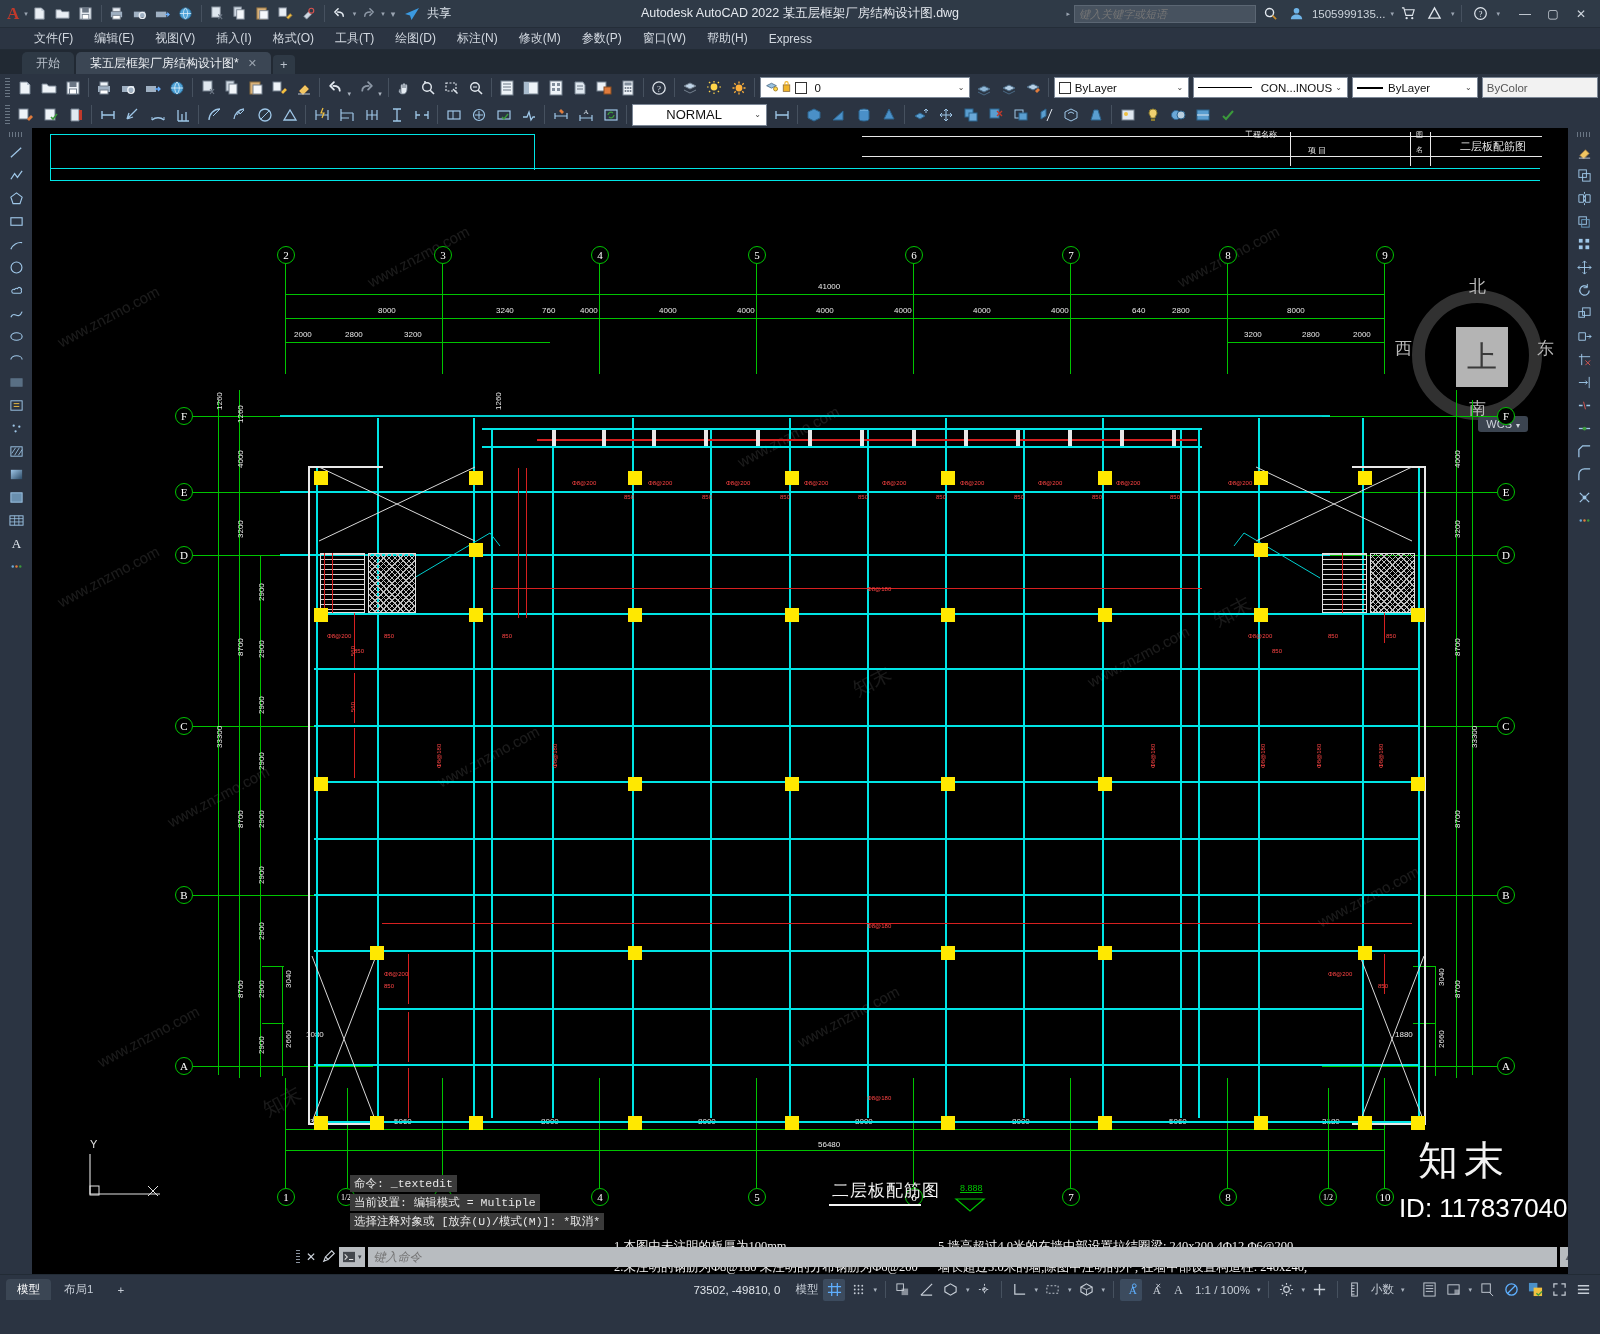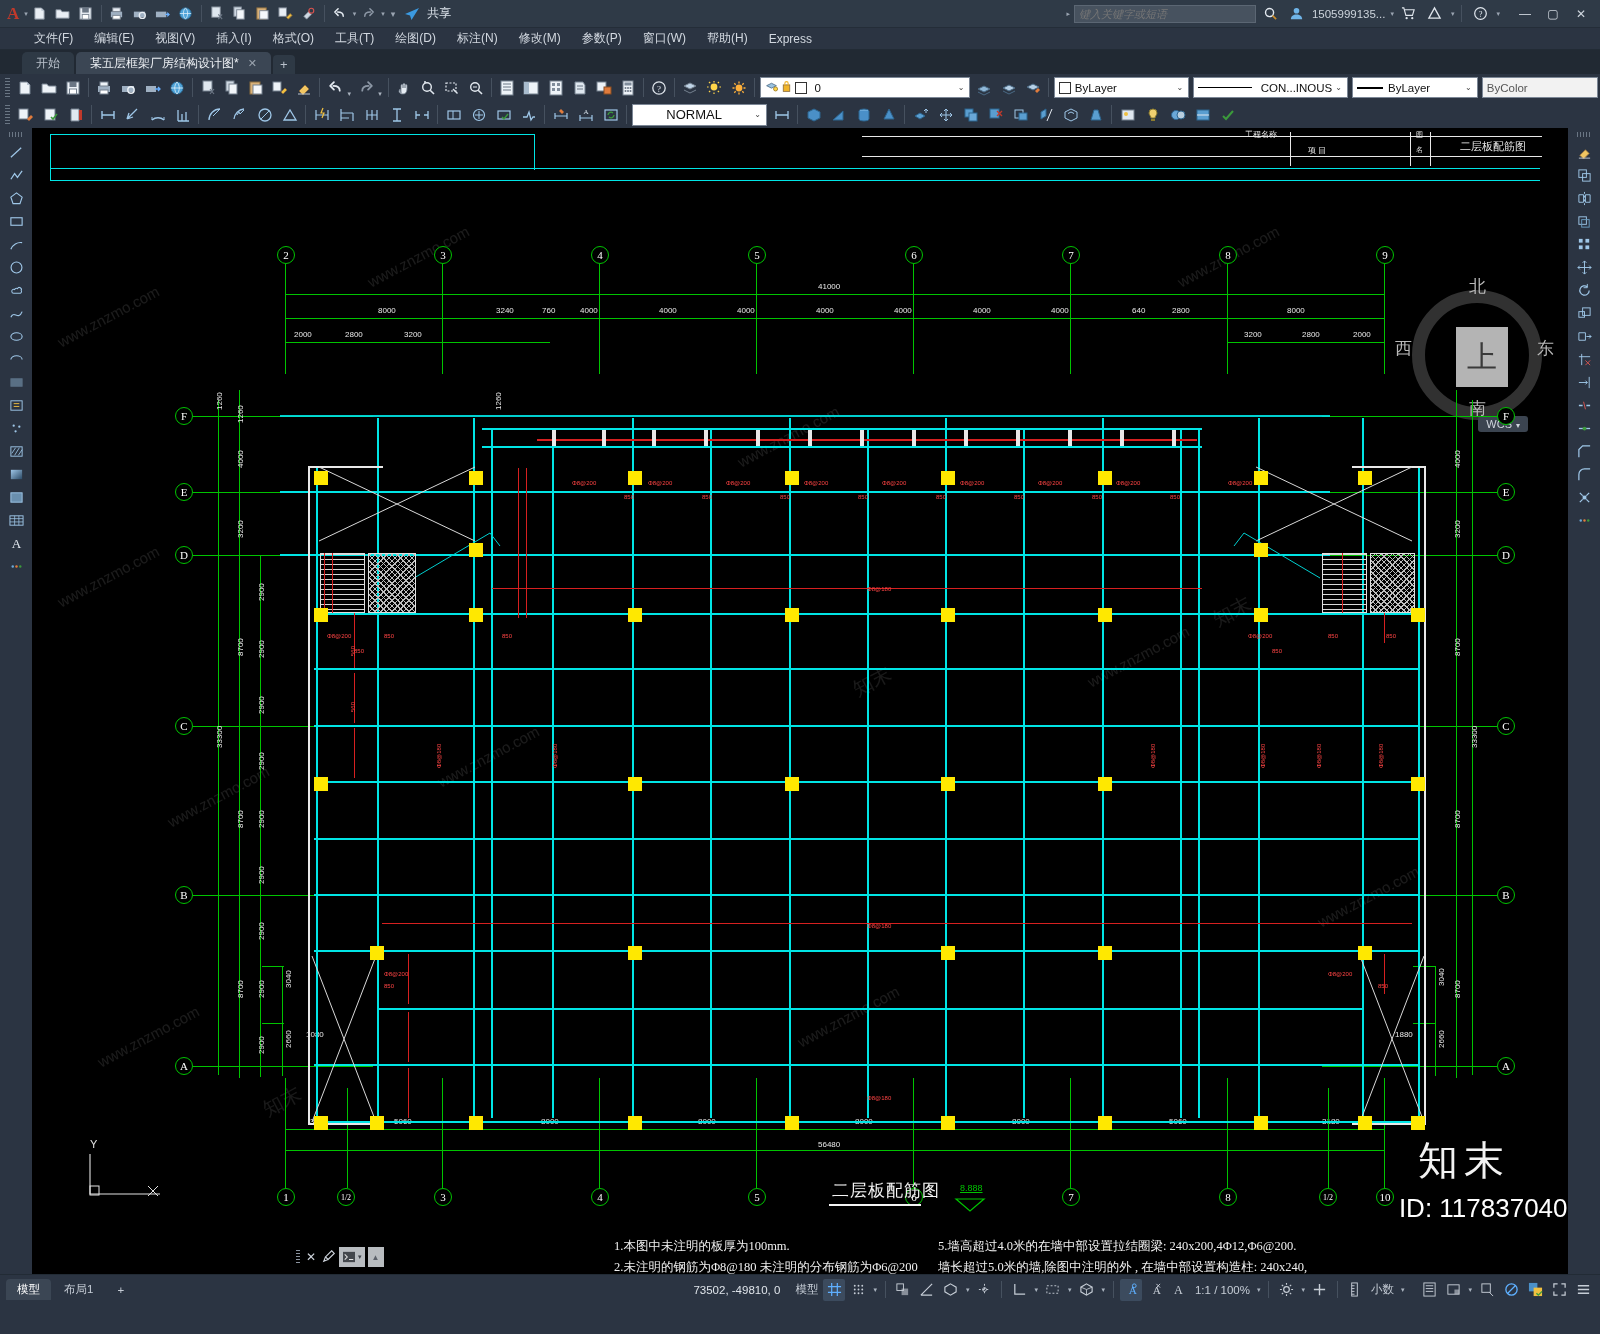--- a/index.html
+++ b/index.html
@@ -281,20 +281,21 @@
     <span class="tiny-caret">▾</span>
     <span class="tiny-caret" style="font-size:9px;margin:0 5px;">▾</span>
     <span class="qicon">
         <svg width="16" height="16" viewBox="0 0 16 16">
           <path d="M15 2L1 8l5 1.5L15 2zM6 9.5L7.5 14l2-3.2L15 2z" fill="#3b9ae1"></path>
         </svg>
       </span>
     <span style="font-size:12px;color:#dbe2ea;margin-left:3px;">共享</span>
   </div>
 
+  <div id="apptitle">Autodesk AutoCAD 2022    某五层框架厂房结构设计图.dwg</div>
 
   <div class="tr-zone">
     <span class="tiny-caret">▸</span>
     <div id="searchbox">
       <input placeholder="键入关键字或短语" style="">
     </div>
     <span class="qicon">
         <svg width="15" height="15" viewBox="0 0 16 16">
           <circle cx="7" cy="7" r="4.3" fill="none" stroke="#e2e8ef" stroke-width="1.5"></circle>
           <path d="M10.2 10.2L14 14" stroke="#c98b2a" stroke-width="1.8"></path>
@@ -1358,35 +1359,41 @@
 
     <div id="ucs">
       <div style="margin-left:6px;">Y</div>
       <svg width="80" height="52" style="display:block;">
         <path d="M6 4v40h70" stroke="#e2e2e2" fill="none" stroke-width="1.1"></path>
         <rect x="6" y="36" width="9" height="9" fill="none" stroke="#e2e2e2"></rect>
         <path d="M64 36l10 10M74 36l-10 10" stroke="#e2e2e2"></path>
       </svg>
     </div>
 
+    <div id="cmdhist">
+      <div class="cmdline">命令: _textedit</div><br>
+      <div class="cmdline">当前设置: 编辑模式 = Multiple</div><br>
+      <div class="cmdline">选择注释对象或 [放弃(U)/模式(M)]: *取消*</div>
+    </div>
 
     <div id="cmdbar">
       <span class="grip"></span>
       <span style="color:#cfd5dd;font-size:12px;padding:0 3px;">✕</span>
       <span><svg width="14" height="14" viewBox="0 0 16 16">
             <path d="M11 2l3 3-7 7-3-3z" fill="none" stroke="#cfd5dd" stroke-width="1.3"></path>
             <path d="M4 9l-2 5 5-2" fill="none" stroke="#cfd5dd" stroke-width="1.3"></path>
           </svg></span>
       <span style="background:#b8bcc0;height:20px;display:flex;align-items:center;padding:0 3px;">
           <svg width="14" height="12" viewBox="0 0 16 14">
             <rect x="1" y="1" width="14" height="12" fill="#44484d"></rect>
             <path d="M3 4l3 3-3 3M8 10h5" stroke="#e6e6e6" stroke-width="1.2" fill="none"></path>
           </svg>
           <span style="font-size:7px;color:#3d4148;margin-left:2px;">▾</span>
         </span>
+      <input id="cmdinput" placeholder="键入命令" style="">
       <span style="color:#5b6069;font-size:8px;background:#b8bcc0;height:20px;display:flex;align-items:center;padding:0 4px;">▲</span>
     </div>
 
     <div id="zm-logo">知末</div>
     <div id="zm-id">ID: 1178370401</div>
   </div>
 
   <div id="rightrail">
     <div class="tb-grip" style="width:14px;height:5px;background:repeating-linear-gradient(to right,#6a7684 0 1px,transparent 1px 3px);margin-bottom:3px;"></div>
     <div class="rtool">

